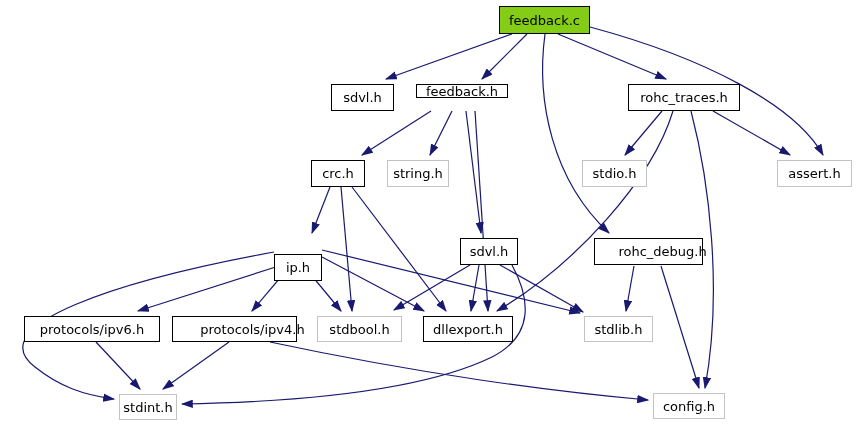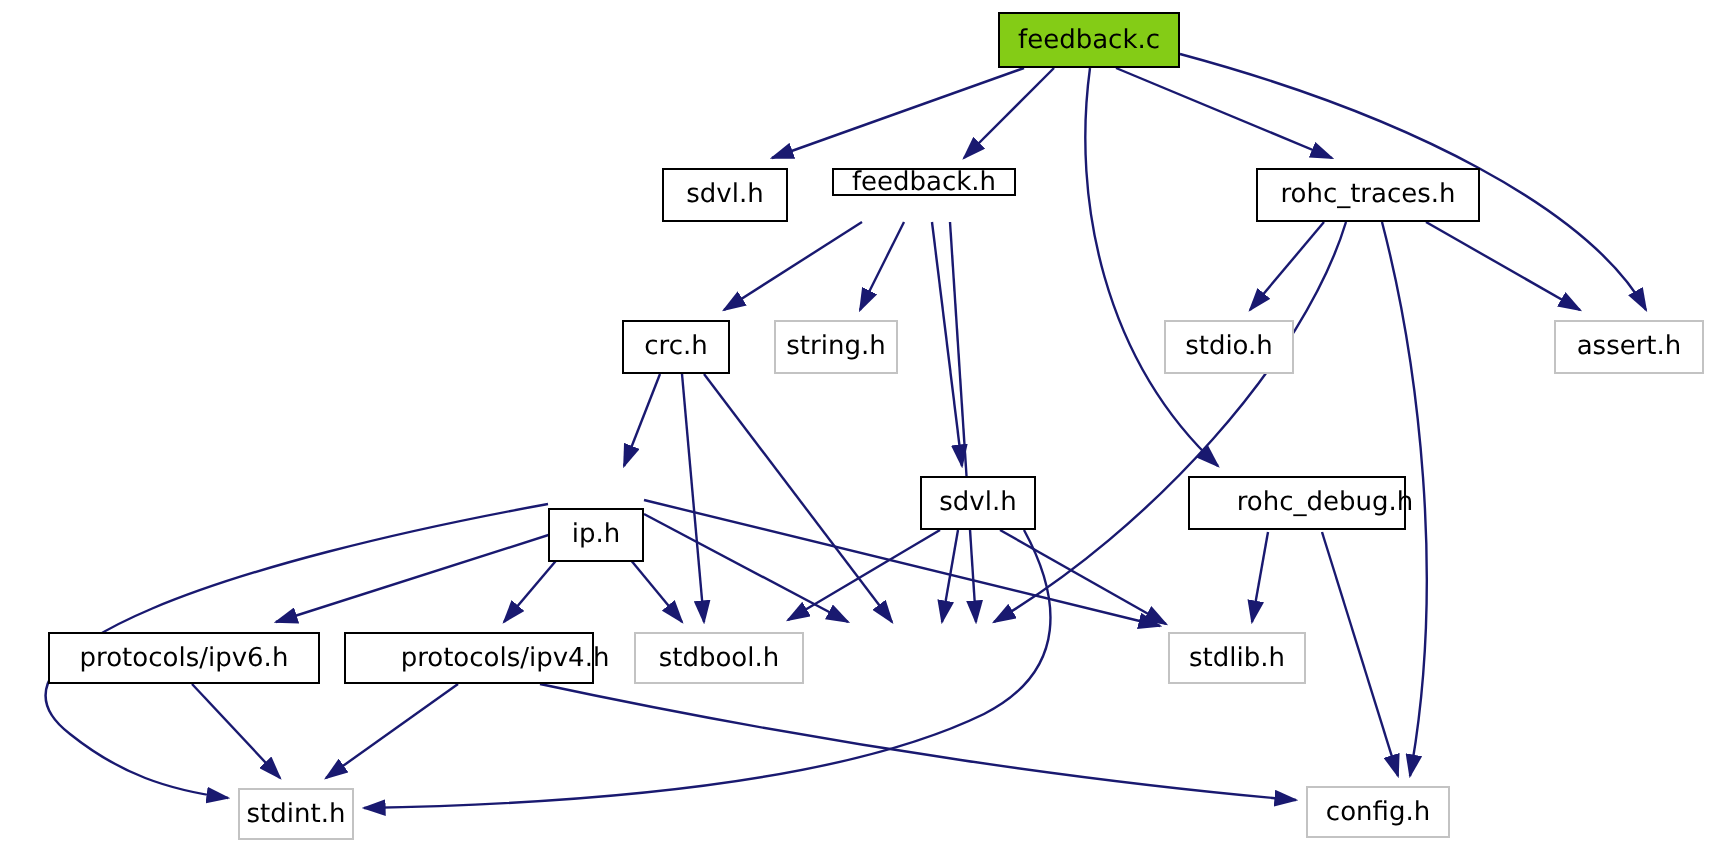--- a/index.html
+++ b/index.html
@@ -96,20 +96,23 @@
     </div>
     <div class="node internal" style="left: 24px; top: 316px; width: 136px; height: 26px;">
       <span>protocols/ipv6.h</span>
     </div>
     <div class="node internal" style="left: 172px; top: 316px; width: 125px; height: 26px; padding-left: 36px;">
       <span>protocols/ipv4.h</span>
     </div>
     <div class="node external" style="left: 317px; top: 316px; width: 85px; height: 26px;">
       <span>stdbool.h</span>
     </div>
+    <div class="node internal" style="left: 423px; top: 316px; width: 90px; height: 26px;">
+      <span>dllexport.h</span>
+    </div>
     <div class="node external" style="left: 584px; top: 316px; width: 69px; height: 26px;">
       <span>stdlib.h</span>
     </div>
     <div class="node external" style="left: 119px; top: 394px; width: 58px; height: 26px;">
       <span>stdint.h</span>
     </div>
     <div class="node external" style="left: 653px; top: 393px; width: 72px; height: 26px;">
       <span>config.h</span>
     </div>
   </div>

